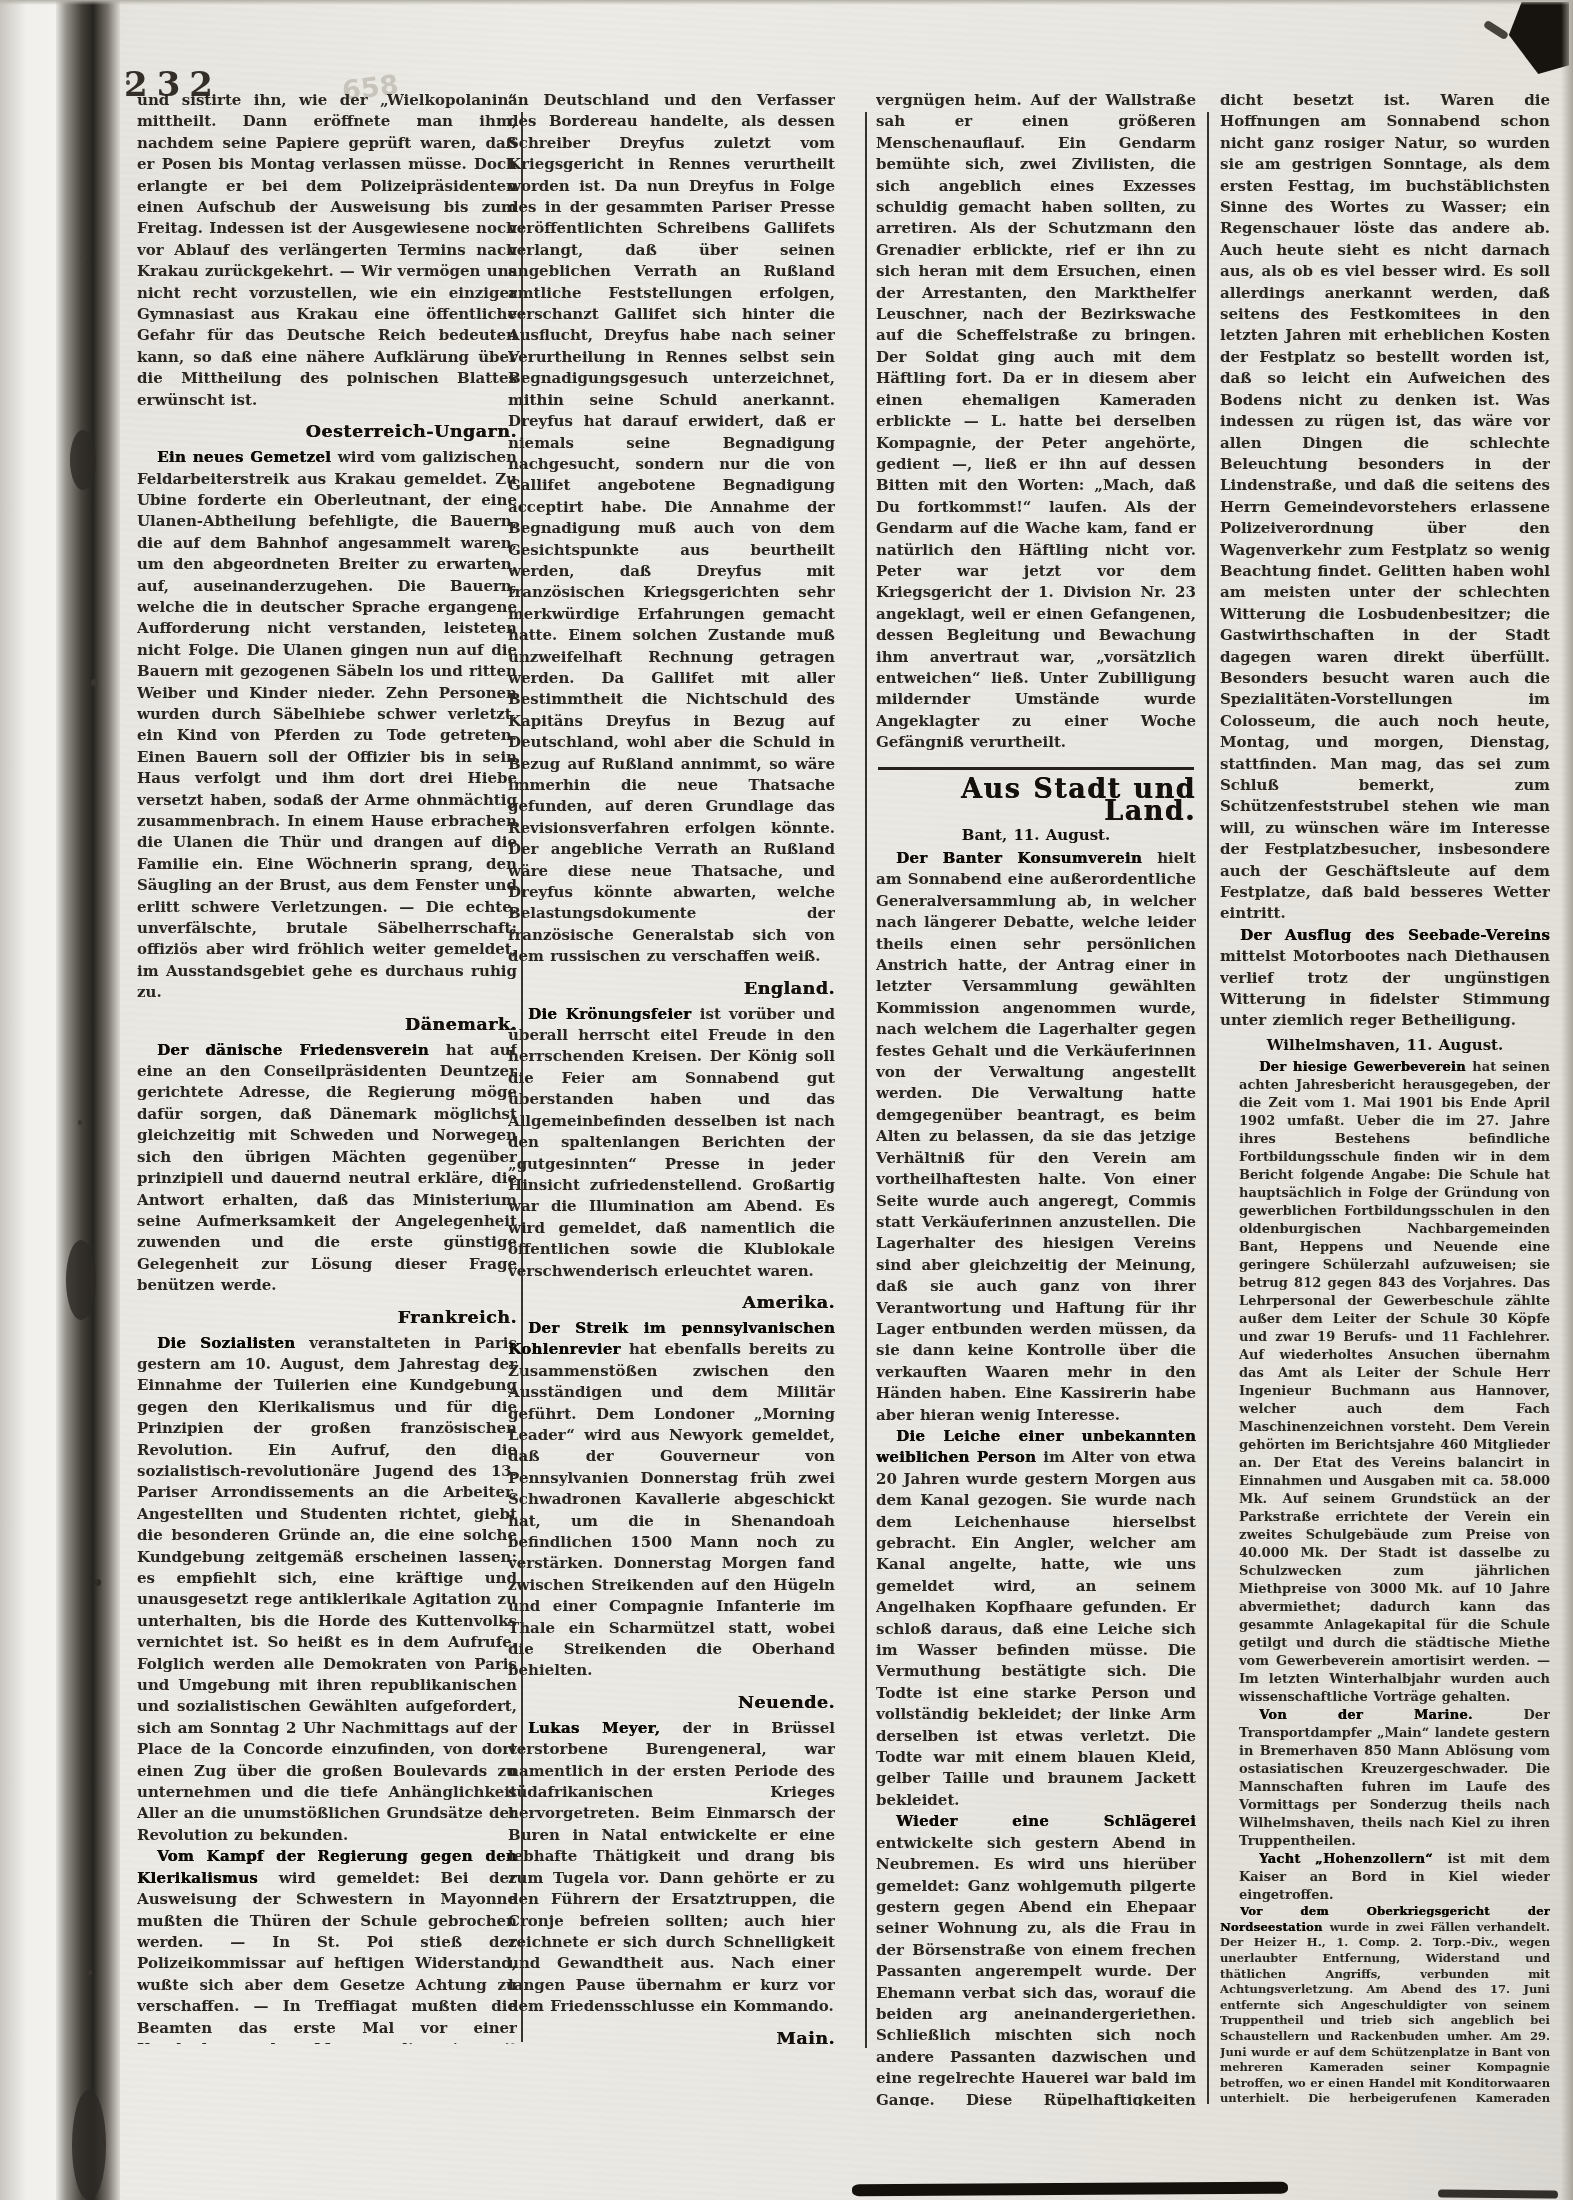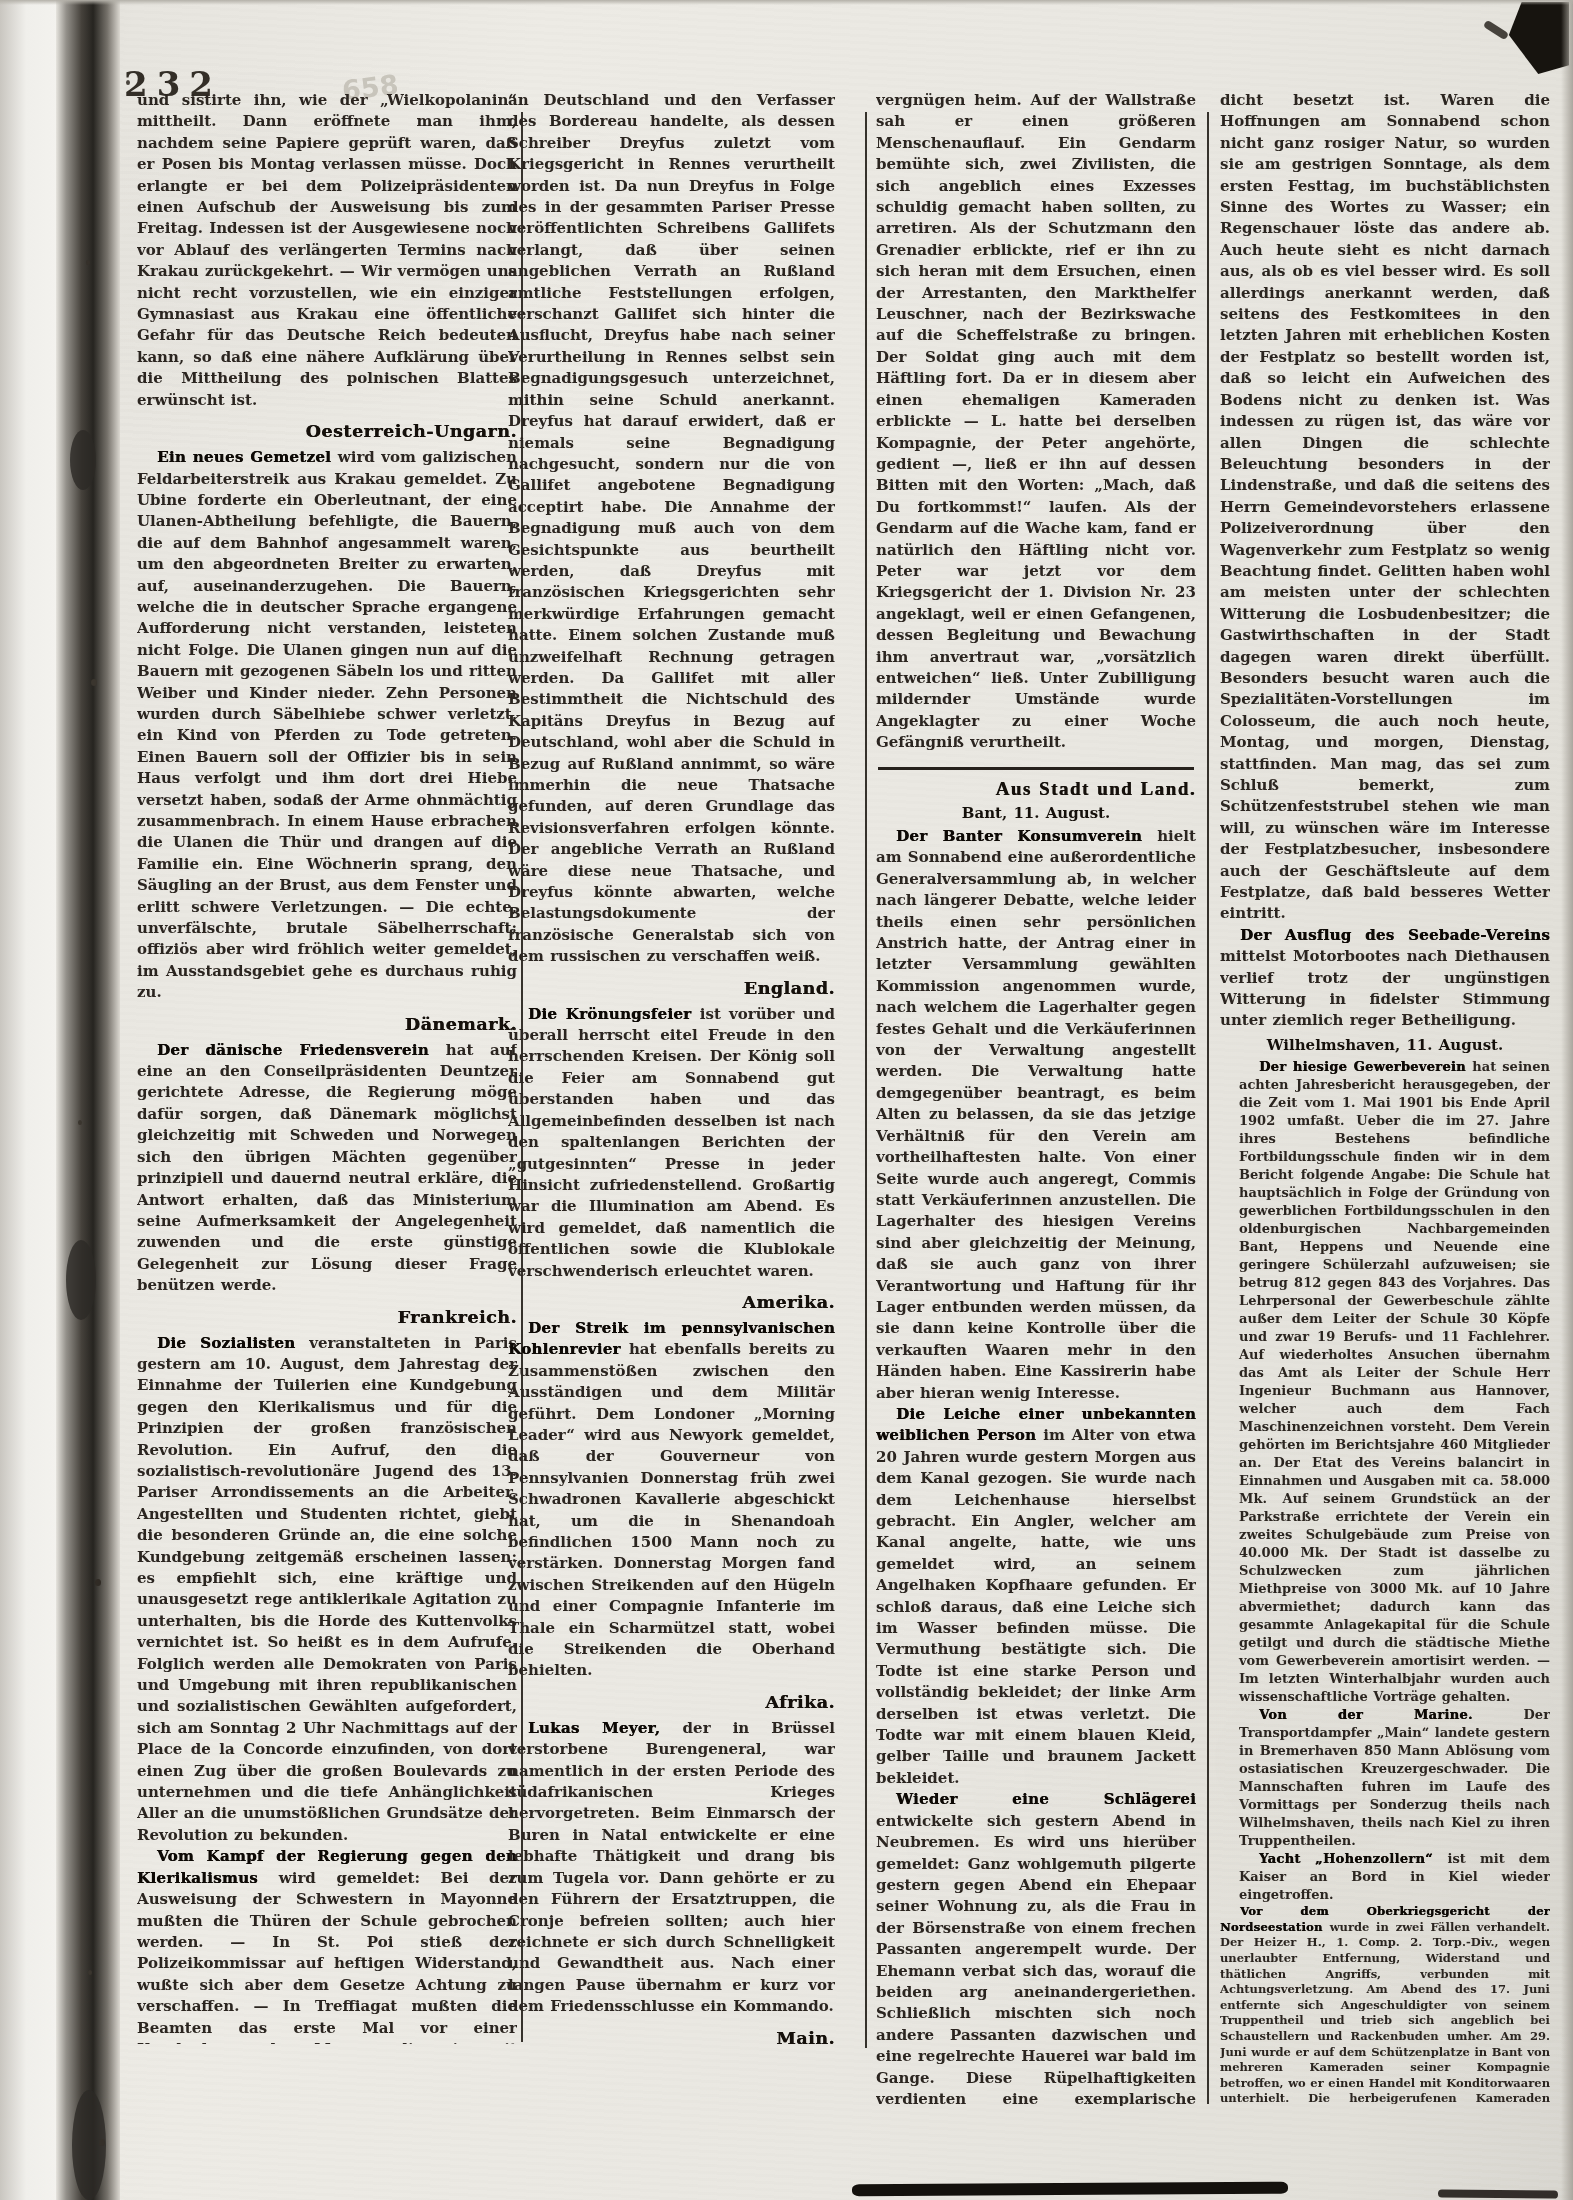--- a/index.html
+++ b/index.html
@@ -45,21 +45,21 @@
   #col2{left:508px;width:327px;height:1954px;}
   #col3{left:876px;width:320px;height:2016px;}
   #col4{left:1220px;width:330px;height:2016px;}
   .col p{margin:0;text-indent:20px;}
   .col p.noindent{text-indent:0;}
   .para.small{font-size:13px;line-height:18px;margin-left:19px;}
   .para.xsmall{font-size:11.5px;line-height:15.6px;word-spacing:.4px;}
   .lead{color:#0d0905;letter-spacing:.3px;text-shadow:.4px 0 0 currentColor;}
   .heading{font-weight:bold;text-align:right;font-size:17.5px;line-height:22px;
     margin:9px 0 5px;color:#15100b;text-shadow:.4px 0 0 currentColor;letter-spacing:.5px;}
-  .heading.big{font-size:19px;margin:8px 0 2px;letter-spacing:1.5px;font-family:Liberation Serif, serif;}
+  .heading.big{font-size:27px;margin:8px 0 2px;letter-spacing:1.5px;}
   .rule{height:3px;background:#26211c;margin:13px 2px 7px;}
   .dateline{text-align:center;text-indent:0 !important;margin:3px 0 2px !important;color:#15100b;}
 </style>
 </head>
 <body>
 
 <div class="page">
   <div class="texture"></div>
   <div class="scan-strip"></div>
   <div class="binding"></div>
@@ -90,21 +90,21 @@
       <h3 class="heading">Frankreich.</h3>
       <p class="para"><b class="lead">Die Sozialisten </b>veranstalteten in Paris gestern am 10. August, dem Jahrestag der Einnahme der Tuilerien eine Kundgebung gegen den Klerikalismus und für die Prinzipien der großen französischen Revolution. Ein Aufruf, den die sozialistisch-revolutionäre Jugend des 13. Pariser Arrondissements an die Arbeiter, Angestellten und Studenten richtet, giebt die besonderen Gründe an, die eine solche Kundgebung zeitgemäß erscheinen lassen: es empfiehlt sich, eine kräftige und unausgesetzt rege antiklerikale Agitation zu unterhalten, bis die Horde des Kuttenvolks vernichtet ist. So heißt es in dem Aufrufe. Folglich werden alle Demokraten von Paris und Umgebung mit ihren republikanischen und sozialistischen Gewählten aufgefordert, sich am Sonntag 2 Uhr Nachmittags auf der Place de la Concorde einzufinden, von dort einen Zug über die großen Boulevards zu unternehmen und die tiefe Anhänglichkeit Aller an die unumstößlichen Grundsätze der Revolution zu bekunden.</p>
       <p class="para"><b class="lead">Vom Kampf der Regierung gegen den Klerikalismus </b>wird gemeldet: Bei der Ausweisung der Schwestern in Mayonne mußten die Thüren der Schule gebrochen werden. — In St. Poi stieß der Polizeikommissar auf heftigen Widerstand, wußte sich aber dem Gesetze Achtung zu verschaffen. — In Treffiagat mußten die Beamten das erste Mal vor einer Kundgebung der Menge, die sie mit Steinwürfen empfingen, zurückweichen. Nachdem ihnen eine Kompagnie Infanterie zur Hilfe gekommen war, räumten die irregeführten und fanatisirten klerikalen Vertheidiger der Schule das Feld.</p>
     </div>
   <div class="col" id="col2">
       <p class="para noindent">an Deutschland und den Verfasser des Bordereau handelte, als dessen Schreiber Dreyfus zuletzt vom Kriegsgericht in Rennes verurtheilt worden ist. Da nun Dreyfus in Folge des in der gesammten Pariser Presse veröffentlichten Schreibens Gallifets verlangt, daß über seinen angeblichen Verrath an Rußland amtliche Feststellungen erfolgen, verschanzt Gallifet sich hinter die Ausflucht, Dreyfus habe nach seiner Verurtheilung in Rennes selbst sein Begnadigungsgesuch unterzeichnet, mithin seine Schuld anerkannt. Dreyfus hat darauf erwidert, daß er niemals seine Begnadigung nachgesucht, sondern nur die von Gallifet angebotene Begnadigung acceptirt habe. Die Annahme der Begnadigung muß auch von dem Gesichtspunkte aus beurtheilt werden, daß Dreyfus mit französischen Kriegsgerichten sehr merkwürdige Erfahrungen gemacht hatte. Einem solchen Zustande muß unzweifelhaft Rechnung getragen werden. Da Gallifet mit aller Bestimmtheit die Nichtschuld des Kapitäns Dreyfus in Bezug auf Deutschland, wohl aber die Schuld in Bezug auf Rußland annimmt, so wäre immerhin die neue Thatsache gefunden, auf deren Grundlage das Revisionsverfahren erfolgen könnte. Der angebliche Verrath an Rußland wäre diese neue Thatsache, und Dreyfus könnte abwarten, welche Belastungsdokumente der französische Generalstab sich von dem russischen zu verschaffen weiß.</p>
       <h3 class="heading">England.</h3>
       <p class="para"><b class="lead">Die Krönungsfeier </b>ist vorüber und überall herrscht eitel Freude in den herrschenden Kreisen. Der König soll die Feier am Sonnabend gut überstanden haben und das Allgemeinbefinden desselben ist nach den spaltenlangen Berichten der „gutgesinnten“ Presse in jeder Hinsicht zufriedenstellend. Großartig war die Illumination am Abend. Es wird gemeldet, daß namentlich die öffentlichen sowie die Klublokale verschwenderisch erleuchtet waren.</p>
       <h3 class="heading">Amerika.</h3>
       <p class="para"><b class="lead">Der Streik im pennsylvanischen Kohlenrevier </b>hat ebenfalls bereits zu Zusammenstößen zwischen den Ausständigen und dem Militär geführt. Dem Londoner „Morning Leader“ wird aus Newyork gemeldet, daß der Gouverneur von Pennsylvanien Donnerstag früh zwei Schwadronen Kavallerie abgeschickt hat, um die in Shenandoah befindlichen 1500 Mann noch zu verstärken. Donnerstag Morgen fand zwischen Streikenden auf den Hügeln und einer Compagnie Infanterie im Thale ein Scharmützel statt, wobei die Streikenden die Oberhand behielten.</p>
-      <h3 class="heading">Afrika.</h3>
+      <h3 class="heading">Neuende.</h3>
       <p class="para"><b class="lead">Lukas Meyer, </b>der in Brüssel verstorbene Burengeneral, war namentlich in der ersten Periode des südafrikanischen Krieges hervorgetreten. Beim Einmarsch der Buren in Natal entwickelte er eine lebhafte Thätigkeit und drang bis zum Tugela vor. Dann gehörte er zu den Führern der Ersatztruppen, die Cronje befreien sollten; auch hier zeichnete er sich durch Schnelligkeit und Gewandtheit aus. Nach einer langen Pause übernahm er kurz vor dem Friedensschlusse ein Kommando.</p>
       <h3 class="heading">Main.</h3>
     </div>
   <div class="col" id="col3">
       <p class="para noindent">vergnügen heim. Auf der Wallstraße sah er einen größeren Menschenauflauf. Ein Gendarm bemühte sich, zwei Zivilisten, die sich angeblich eines Exzesses schuldig gemacht haben sollten, zu arretiren. Als der Schutzmann den Grenadier erblickte, rief er ihn zu sich heran mit dem Ersuchen, einen der Arrestanten, den Markthelfer Leuschner, nach der Bezirkswache auf die Scheffelstraße zu bringen. Der Soldat ging auch mit dem Häftling fort. Da er in diesem aber einen ehemaligen Kameraden erblickte — L. hatte bei derselben Kompagnie, der Peter angehörte, gedient —, ließ er ihn auf dessen Bitten mit den Worten: „Mach, daß Du fortkommst!“ laufen. Als der Gendarm auf die Wache kam, fand er natürlich den Häftling nicht vor. Peter war jetzt vor dem Kriegsgericht der 1. Division Nr. 23 angeklagt, weil er einen Gefangenen, dessen Begleitung und Bewachung ihm anvertraut war, „vorsätzlich entweichen“ ließ. Unter Zubilligung mildernder Umstände wurde Angeklagter zu einer Woche Gefängniß verurtheilt.</p>
       <div class="rule"></div>
       <h3 class="heading big">Aus Stadt und Land.</h3>
       <p class="dateline"><b>Bant, 11. August.</b></p>
       <p class="para"><b class="lead">Der Banter Konsumverein </b>hielt am Sonnabend eine außerordentliche Generalversammlung ab, in welcher nach längerer Debatte, welche leider theils einen sehr persönlichen Anstrich hatte, der Antrag einer in letzter Versammlung gewählten Kommission angenommen wurde, nach welchem die Lagerhalter gegen festes Gehalt und die Verkäuferinnen von der Verwaltung angestellt werden. Die Verwaltung hatte demgegenüber beantragt, es beim Alten zu belassen, da sie das jetzige Verhältniß für den Verein am vortheilhaftesten halte. Von einer Seite wurde auch angeregt, Commis statt Verkäuferinnen anzustellen. Die Lagerhalter des hiesigen Vereins sind aber gleichzeitig der Meinung, daß sie auch ganz von ihrer Verantwortung und Haftung für ihr Lager entbunden werden müssen, da sie dann keine Kontrolle über die verkauften Waaren mehr in den Händen haben. Eine Kassirerin habe aber hieran wenig Interesse.</p>
       <p class="para"><b class="lead">Die Leiche einer unbekannten weiblichen Person </b>im Alter von etwa 20 Jahren wurde gestern Morgen aus dem Kanal gezogen. Sie wurde nach dem Leichenhause hierselbst gebracht. Ein Angler, welcher am Kanal angelte, hatte, wie uns gemeldet wird, an seinem Angelhaken Kopfhaare gefunden. Er schloß daraus, daß eine Leiche sich im Wasser befinden müsse. Die Vermuthung bestätigte sich. Die Todte ist eine starke Person und vollständig bekleidet; der linke Arm derselben ist etwas verletzt. Die Todte war mit einem blauen Kleid, gelber Taille und braunem Jackett bekleidet.</p>

